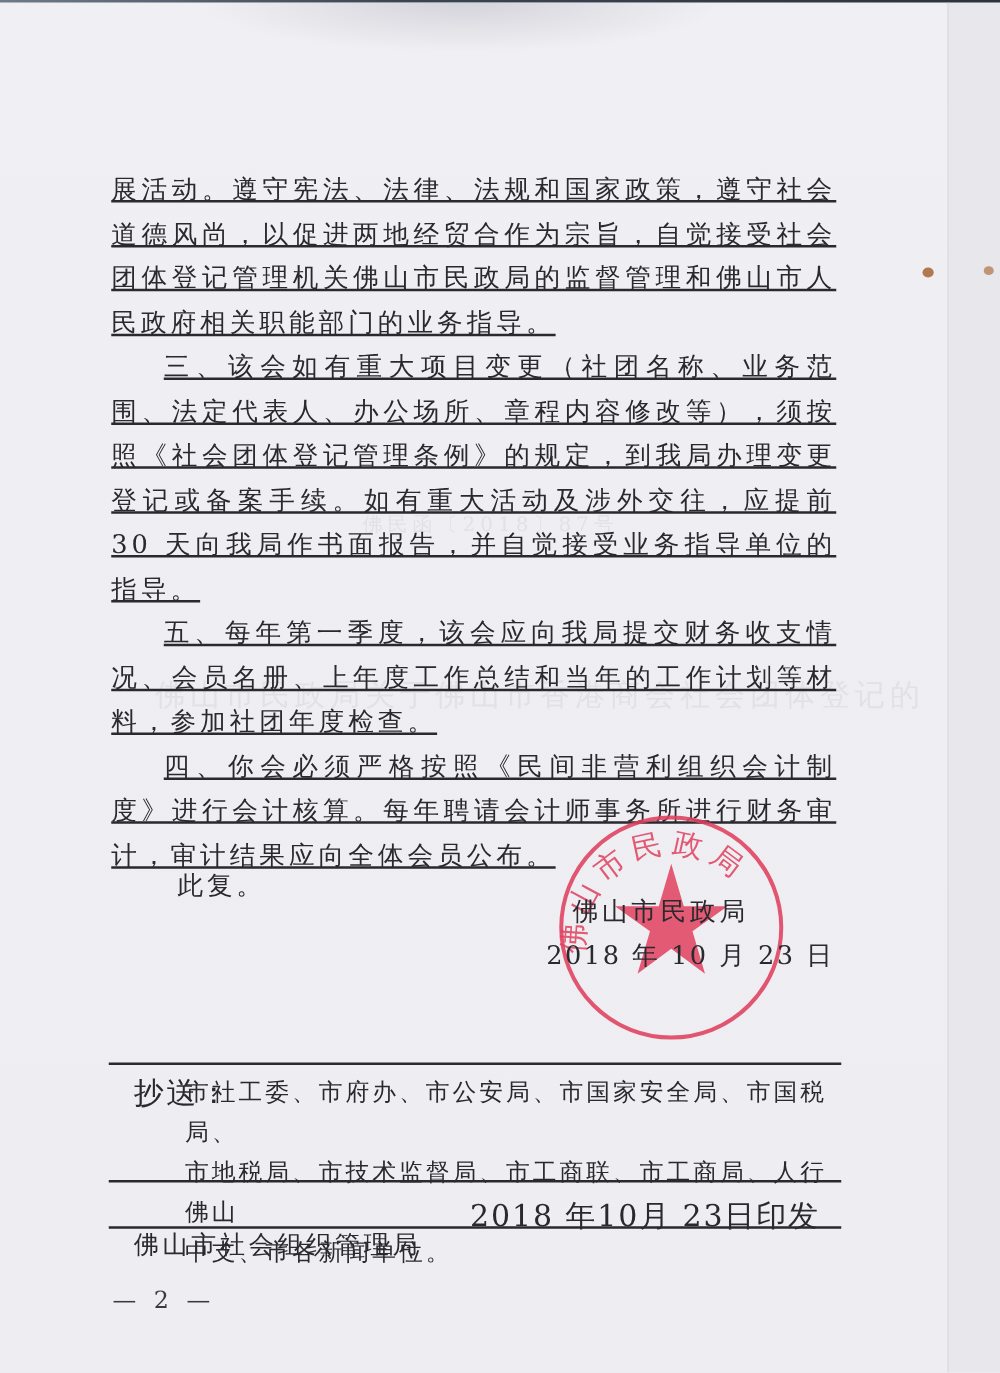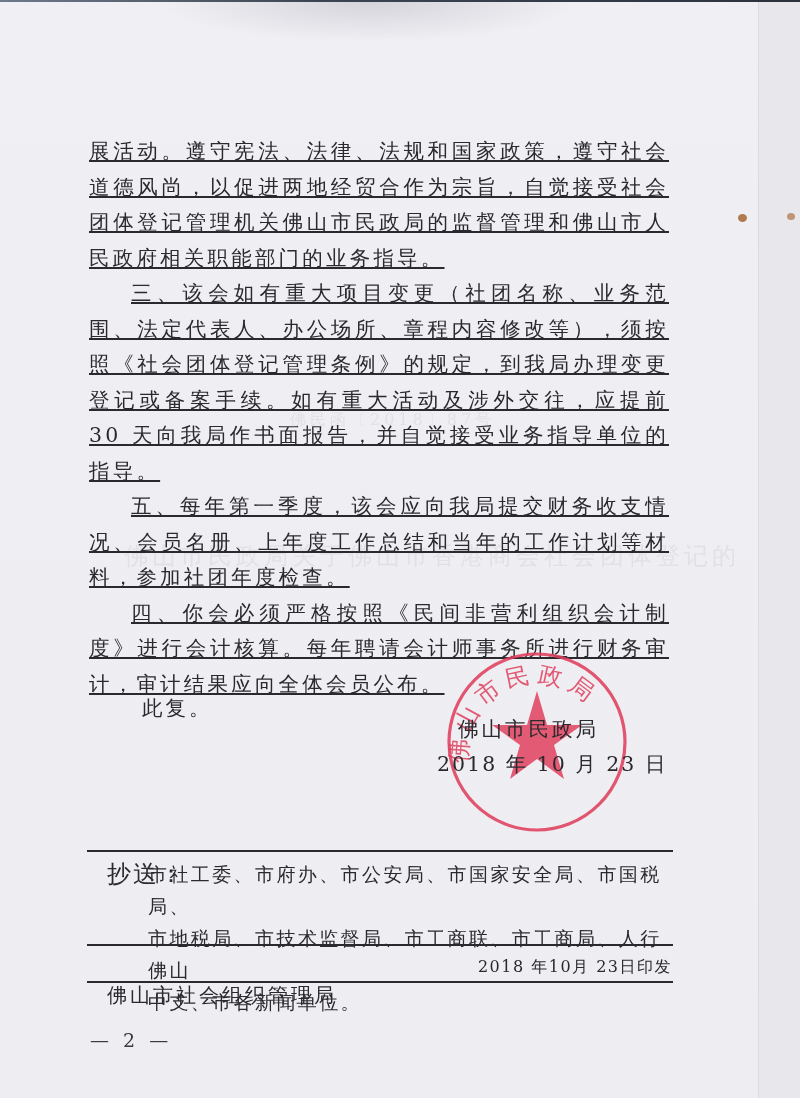--- a/index.html
+++ b/index.html
@@ -46,21 +46,21 @@
     .sig-date { position: absolute; left: 437px; top: 750px; font-size: 20.5px; letter-spacing: 2px; }
     .stamp {
       position: absolute; left: 444px; top: 649px; width: 186px; height: 186px;
     }
     .rule {
       position: absolute; left: 87px; width: 586px; background: #2a2a2e;
     }
     .cc-label { position: absolute; left: 107px; top: 858px; font-size: 24px; letter-spacing: 2px; }
     .cc-lines { position: absolute; left: 148px; top: 858px; width: 520px; font-size: 19px; line-height: 32px; letter-spacing: 2.4px; }
     .issuer { position: absolute; left: 107px; top: 954px; font-size: 20px; letter-spacing: 3px; margin-top: 28px; }
-    .issue-date { position: absolute; right: 128px; top: 957px; font-size: 16px; letter-spacing: 1.5px; }
+    .issue-date { position: absolute; right: 144px; top: 957px; font-size: 24px; letter-spacing: 1.5px; }
     .page-num { position: absolute; left: 90px; top: 1029px; font-size: 19px; letter-spacing: 4px; color: #3a3a3e; }
   </style>
 </head>
 <body>
 
 <div class="top-edge"></div>
 <div class="page"></div>
 <div class="page-fold"></div>
 <div class="scan-shadow"></div>
 

